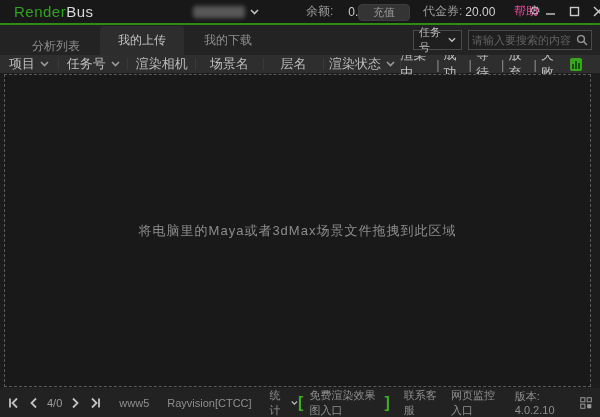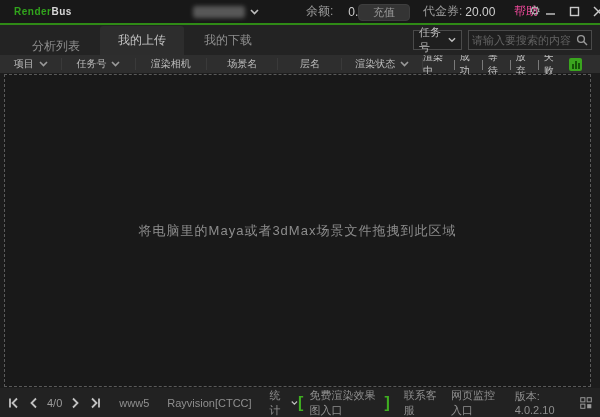--- a/index.html
+++ b/index.html
@@ -8,21 +8,21 @@
     font-family:"Liberation Sans","DejaVu Sans",sans-serif;
     background:#1c1c1c; color:#a8a8a8; font-size:12px;
     width:600px; height:417px; position:relative;
   }
 
   
   .titlebar {
     height:25px; background:#181818; display:flex; align-items:center;
     border-bottom:2px solid #2f8a16; padding:0 8px; position:relative;
   }
-  .logo { font-weight:bold; font-size:10px; letter-spacing:.5px; margin-left:6px; }
+  .logo { font-weight:normal; font-size:15px; letter-spacing:.5px; margin-left:6px; }
   .logo .p1 { color:#31a31c; }
   .logo .p2 { color:#d8d8d8; }
   .account-dd { position:absolute; left:193px; top:4px; width:72px; height:16px;
     display:flex; align-items:center; }
   .account-mask { width:52px; height:12px; background:#6d6d6d; border-radius:3px;
     filter:blur(2px); opacity:.75; }
   .chev { width:9px; height:6px; margin-left:5px; }
   .chev polyline { fill:none; stroke:#bdbdbd; stroke-width:1.6; }
   .tb-group { display:flex; align-items:center; position:absolute; }
   .g-balance { left:306px;gap:12px; }
@@ -53,21 +53,21 @@
     display:flex; align-items:center; padding:0 3px; }
   .search-box input { flex:1; background:transparent; border:none; outline:none;
     color:#cfcfcf; font-size:11px; font-family:inherit; width:90px; }
   .search-box input::placeholder { color:#636363; }
   .mag { width:12px; height:12px; }
   .mag circle { fill:none; stroke:#9a9a9a; stroke-width:1.4; }
   .mag line { stroke:#9a9a9a; stroke-width:1.4; }
 
   
   .thead { height:18px; background:#2e2e2e; display:flex; align-items:center;
-    font-size:10px; color:#bdbdbd; }
+    font-size:13px; color:#bdbdbd; }
   .th { display:flex; align-items:center; justify-content:center; gap:5px;
     border-right:1px solid #3a3a3a; height:12px; cursor:pointer; }
   .th .chev polyline { stroke:#9a9a9a; }
   .th-1{width:68px;} .th-2{width:80px;} .th-3{width:78px;} .th-4{width:78px;}
   .th-5{width:70px;} .th-6{width:88px;}
   .filters { margin-left:auto; display:flex; align-items:center; gap:4px;
     color:#c3c3c3; padding-right:12px; }
   .filters .f { cursor:pointer; }
   .filters .sep { color:#8a8a8a; }
   .chart-btn { width:14px; height:13px; background:#3aa51e; border-radius:2px;

